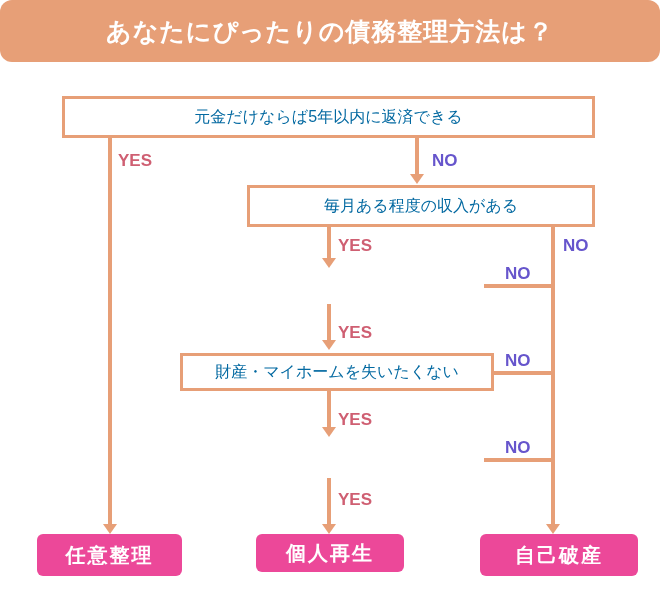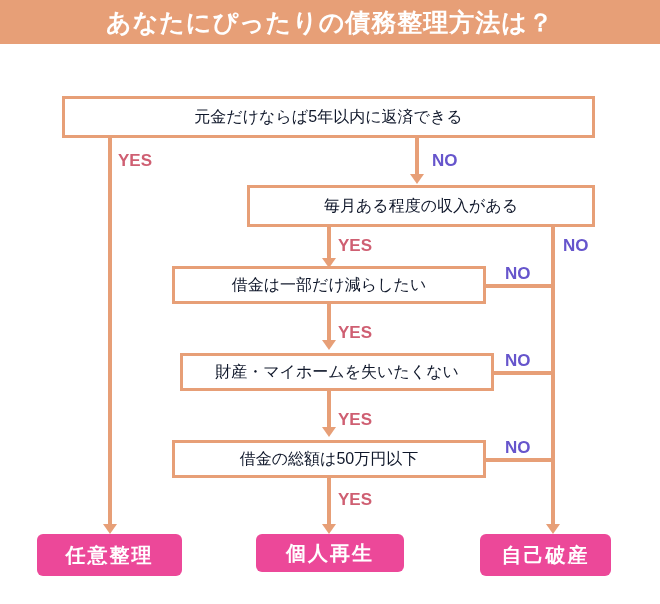--- a/index.html
+++ b/index.html
@@ -17,25 +17,26 @@
     background: #ffffff;
     overflow: hidden;
   }
 
   
   .header-banner {
     position: absolute;
     left: 0;
     top: 0;
     width: 660px;
-    height: 44px;
+    height: 62px;
     background: #e79f77;
     display: flex;
     align-items: center;
     justify-content: center;
+    border-radius: 12px;
   }
   .header-title {
     color: #ffffff;
     font-size: 25px;
     font-weight: bold;
     letter-spacing: 1px;
     white-space: nowrap;
     line-height: 1;
   }
 
@@ -43,21 +44,21 @@
   .qbox {
     position: absolute;
     box-sizing: border-box;
     background: #ffffff;
     border: 3px solid #e79f77;
     display: flex;
     align-items: center;
     justify-content: center;
   }
   .qbox-label {
-    color: #0f172a;
+    color: #0369a1;
     font-size: 16px;
     font-weight: normal;
     white-space: nowrap;
     line-height: 1;
   }
 
   
   .rbox {
     position: absolute;
     box-sizing: border-box;
@@ -145,31 +146,25 @@
   <div class="hline" style="left:484px; top:458px; width:71px;"></div>
 
   <div class="qbox" style="left:62px; top:96px; width:533px; height:42px;">
     <span class="qbox-label">元金だけならば5年以内に返済できる</span>
   </div>
 
   <div class="qbox" style="left:247px; top:185px; width:348px; height:42px;">
     <span class="qbox-label">毎月ある程度の収入がある</span>
   </div>
 
-  <div class="qbox" style="left:172px; top:266px; width:314px; height:38px;">
-    <span class="qbox-label">借金は一部だけ減らしたい</span>
-  </div>
 
   <div class="qbox" style="left:180px; top:353px; width:314px; height:38px;">
     <span class="qbox-label">財産・マイホームを失いたくない</span>
   </div>
 
-  <div class="qbox" style="left:172px; top:440px; width:314px; height:38px;">
-    <span class="qbox-label">借金の総額は50万円以下</span>
-  </div>
 
   <div class="blabel yes" style="left:118px; top:152px;">YES</div>
 
   <div class="blabel no" style="left:432px; top:152px;">NO</div>
 
   <div class="blabel yes" style="left:338px; top:237px;">YES</div>
 
   <div class="blabel no" style="left:563px; top:237px;">NO</div>
 
   <div class="blabel yes" style="left:338px; top:324px;">YES</div>
@@ -185,17 +180,17 @@
   <div class="blabel no" style="left:505px; top:439px;">NO</div>
 
   <div class="rbox" style="left:37px; top:534px; width:145px; height:42px;">
     <span class="rbox-label">任意整理</span>
   </div>
 
   <div class="rbox" style="left:256px; top:534px; width:148px; height:38px;">
     <span class="rbox-label">個人再生</span>
   </div>
 
-  <div class="rbox" style="left:480px; top:534px; width:131px; height:42px;">
+  <div class="rbox" style="left:480px; top:534px; width:158px; height:42px;">
     <span class="rbox-label">自己破産</span>
   </div>
 
 </div>
 
 </body></html>

